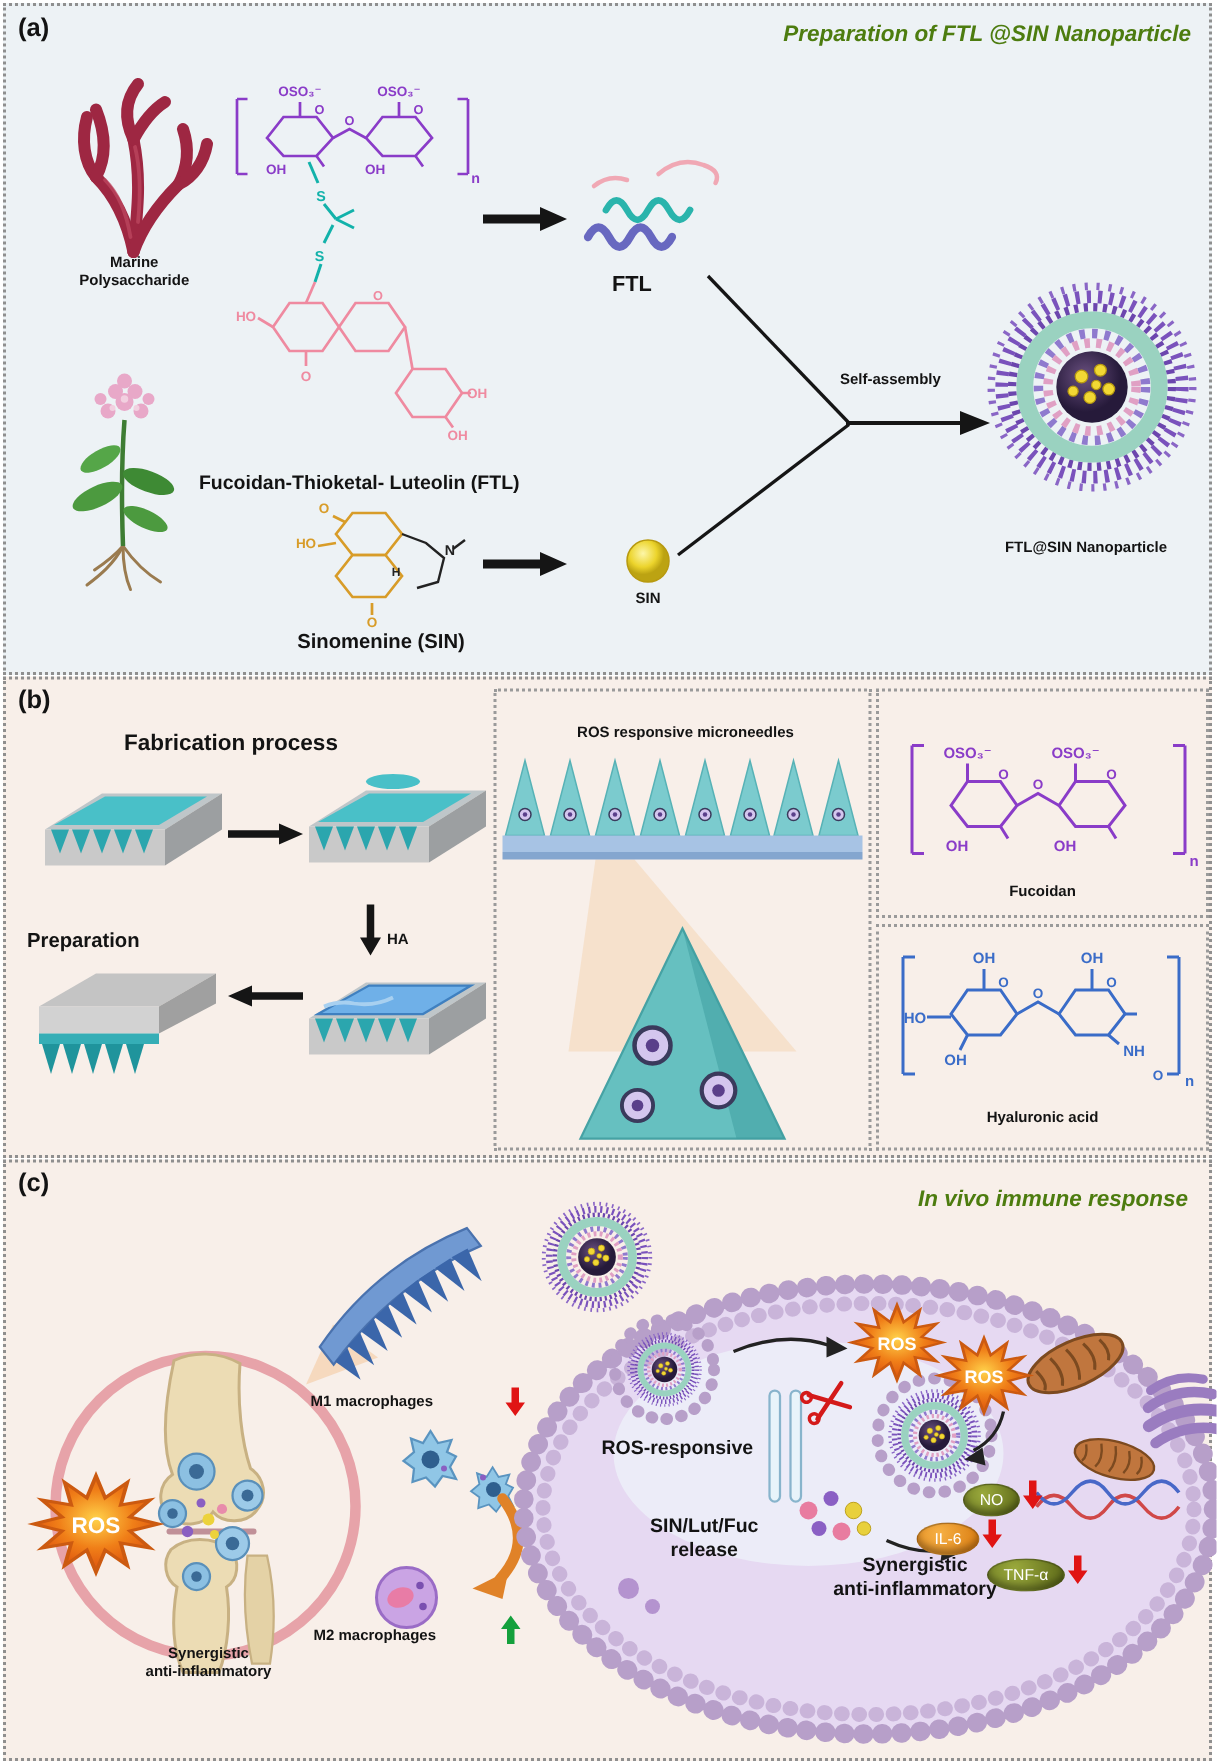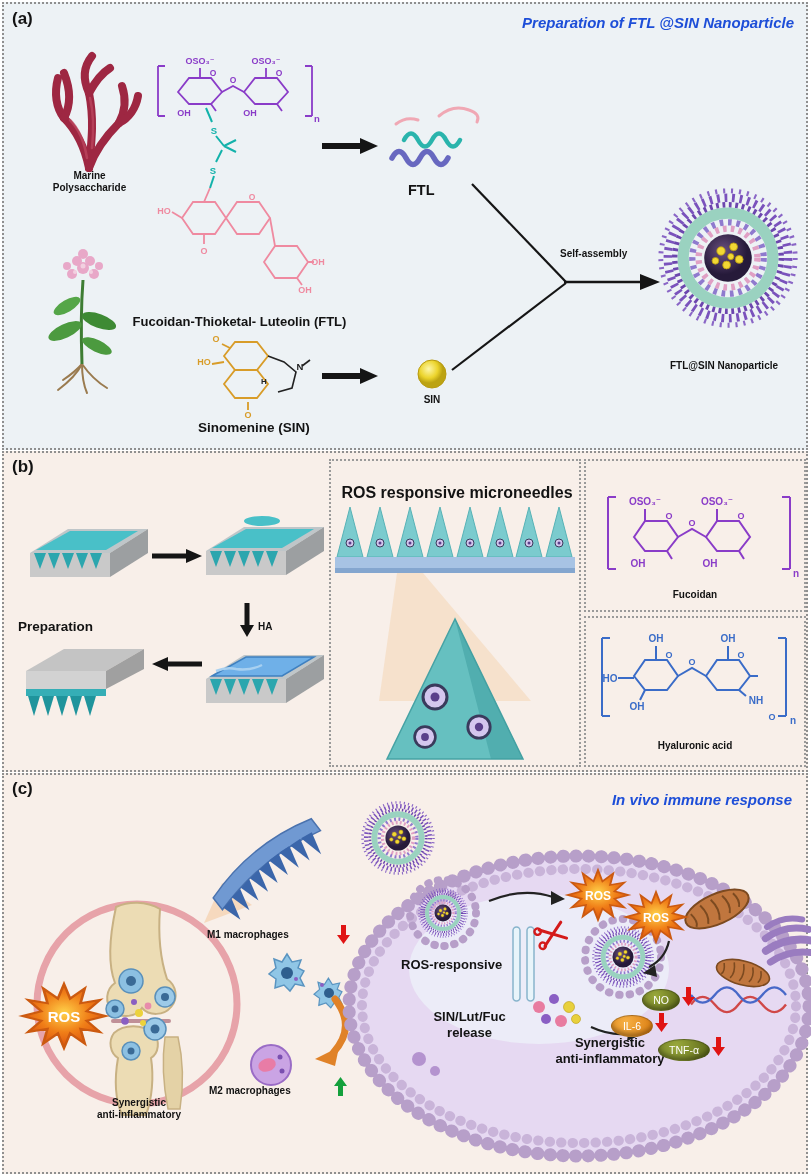--- a/index.html
+++ b/index.html
@@ -5,21 +5,21 @@
   html,body{margin:0;padding:0;}
   body{width:811px;height:1176px;background:#fff;font-family:"Liberation Sans","DejaVu Sans",sans-serif;}
   .page{position:relative;width:811px;height:1176px;background:#fff;box-sizing:border-box;}
   .panel{position:absolute;left:2px;width:806px;border:2px dotted #8f8f8f;box-sizing:border-box;}
   .panel-a{top:2px;height:448px;background:#edf2f5;}
   .panel-b{top:451px;height:321px;background:#f8efe9;}
   .panel-c{top:773px;height:401px;background:#f8efe9;}
   .abs{position:absolute;}
   .t{position:absolute;font-weight:bold;color:#131313;font-size:10px;line-height:1.2;}
   .c{text-align:center;white-space:pre-line;}
-  .accent{color:#1d4ed8;font-style:italic;font-size:15px;}
+  .accent{color:#4d7c0f;font-style:italic;font-size:15px;}
   .tag{font-size:17px;}
   .badge{position:absolute;border-radius:50%;color:#fff;font-weight:normal;font-size:10.5px;
          display:flex;align-items:center;justify-content:center;
          box-shadow:inset 0 -3px 4px rgba(0,0,0,.3);border:1px solid rgba(0,0,0,.25);}
   .badge-olive{background:radial-gradient(circle at 35% 30%, #9aa93c, #5a6617);}
   .badge-orange{background:radial-gradient(circle at 35% 30%, #f6b045, #d97a0e);}
   .bbox{position:absolute;border:2px dotted #9a9a9a;box-sizing:border-box;}
   svg{overflow:visible;}
   svg text{font-family:"Liberation Sans","DejaVu Sans",sans-serif;font-weight:bold;}
 </style>
@@ -220,20 +220,21 @@
 
     <svg class="abs" style="left:648px;top:178px" width="152" height="152">
       <use href="#np" transform="translate(76,76) scale(1.4)"></use>
     </svg>
     <div class="t c" style="left:630px;top:356px;width:180px">FTL@SIN Nanoparticle</div>
   </section>
 
   <section class="panel panel-b">
     <div class="t tag" style="left:8px;top:4px">(b)</div>
 
+    <div class="t c" style="left:30px;top:34px;width:240px;font-size:15px">Fabrication process</div>
 
     <svg class="abs" style="left:12px;top:58px" width="140" height="95" viewBox="0 0 140 95">
       <polygon points="14,42 94,42 132,18 52,18" fill="#bfc6c9"></polygon>
       <polygon points="20,39 90,39 122,20 54,20" fill="#49c0c8"></polygon>
       <polygon points="14,42 94,42 94,66 14,66" fill="#c9c9c9"></polygon>
       <polygon points="94,42 132,18 132,42 94,66" fill="#9c9fa1"></polygon>
       <g fill="#2ba6ae">
         <polygon points="18,42 30,42 24,58"></polygon>
           <polygon points="32,42 44,42 38,58"></polygon>
         <polygon points="46,42 58,42 52,58"></polygon>
@@ -289,21 +290,21 @@
       <g fill="#2ba6ae">
         <polygon points="18,44 30,44 24,60"></polygon>
           <polygon points="32,44 44,44 38,60"></polygon>
         <polygon points="46,44 58,44 52,60"></polygon>
           <polygon points="60,44 72,44 66,60"></polygon>
         <polygon points="74,44 86,44 80,60"></polygon>
       </g>
     </svg>
 
     <div class="bbox" style="left:325px;top:6px;width:252px;height:308px">
-      <div class="t c" style="left:10px;top:22px;width:232px;font-size:16px">ROS responsive microneedles</div>
+      <div class="t c" style="left:10px;top:22px;width:232px;font-size:10px">ROS responsive microneedles</div>
       <svg class="abs" style="left:0;top:40px" width="252" height="266" viewBox="0 0 252 266">
         <polygon points="66,72 92,72 200,200 48,200" fill="#f2c490" opacity="0.32"></polygon>
         <g fill="#7bcbce" stroke="#57b2b6" stroke-width="1">
           <polygon points="6,56 32,56 19,6"></polygon>
             <polygon points="36,56 62,56 49,6"></polygon>
           <polygon points="66,56 92,56 79,6"></polygon>
             <polygon points="96,56 122,56 109,6"></polygon>
           <polygon points="126,56 152,56 139,6"></polygon>
             <polygon points="156,56 182,56 169,6"></polygon>
           <polygon points="185,56 211,56 198,6"></polygon>

